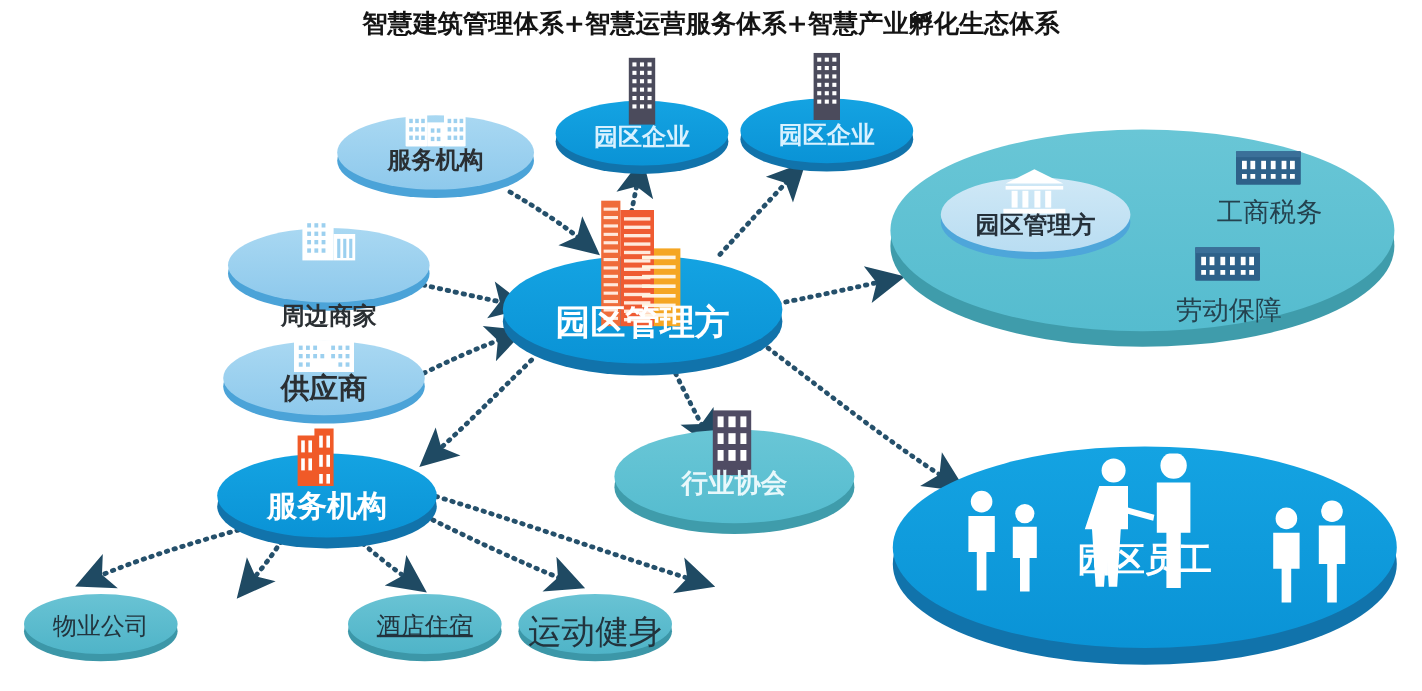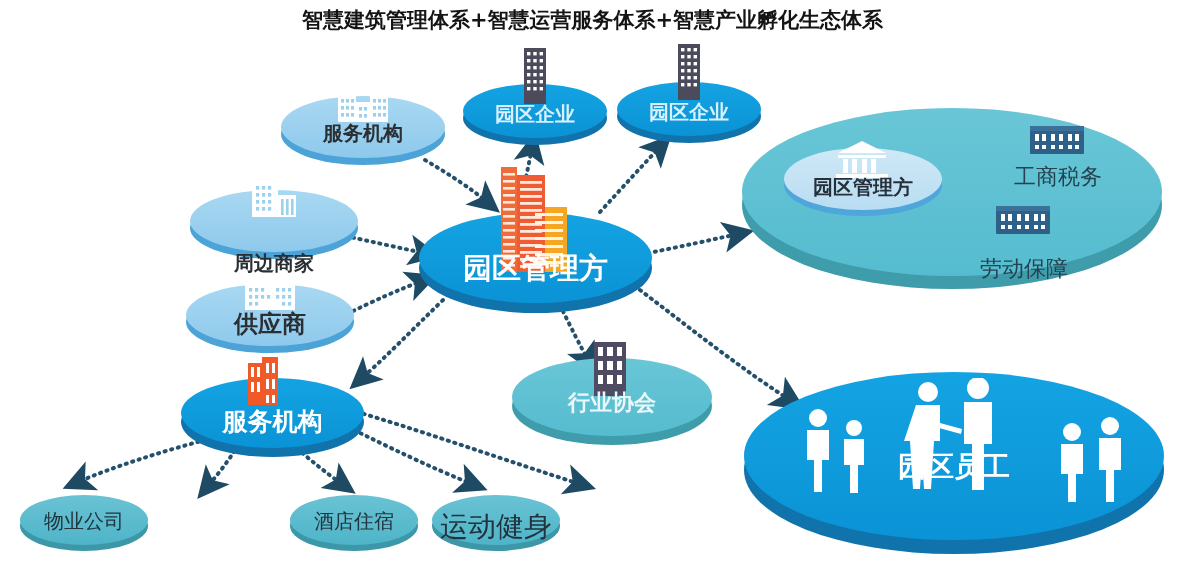--- a/index.html
+++ b/index.html
@@ -430,35 +430,35 @@
           <rect x="40" y="12" width="4" height="7"></rect>
             <rect x="47" y="12" width="4" height="7"></rect>
           <rect x="7" y="23" width="4" height="4"></rect>
             <rect x="14" y="23" width="4" height="4"></rect>
           <rect x="23" y="23" width="4" height="4"></rect>
             <rect x="31" y="23" width="4" height="4"></rect>
           <rect x="40" y="23" width="4" height="4"></rect>
             <rect x="47" y="23" width="4" height="4"></rect>
         </g>
       </svg>
-      <div style="text-align:center;font-size:22px;color:#24424f;margin-top:14px;white-space:nowrap;">劳动保障</div>
+      <div style="text-align:center;font-size:22px;color:#24424f;margin-top:4px;white-space:nowrap;">劳动保障</div>
     </div>
   </div>
 
   <div class="node" style="left:20px;top:495px;width:128px;height:50px;">
     <div class="disc pill-side" style="top:6px;"></div>
     <div class="disc pill-top"></div>
     <div class="label" style="top:13px;font-size:20px;color:#22333d;font-weight:normal;">物业公司</div>
   </div>
 
 
   <div class="node" style="left:290px;top:495px;width:128px;height:50px;">
     <div class="disc pill-side" style="top:6px;"></div>
     <div class="disc pill-top"></div>
-    <div class="label" style="top:13px;font-size:20px;color:#22333d;font-weight:normal;">酒店住宿</div>
+    <div class="label" style="top:13px;font-size:20px;color:#22333d;font-weight:normal;text-decoration:underline;">酒店住宿</div>
   </div>
 
   <div class="node" style="left:432px;top:495px;width:128px;height:50px;">
     <div class="disc pill-side" style="top:6px;"></div>
     <div class="disc pill-top"></div>
     <div class="label" style="top:13px;font-size:28px;color:#22333d;font-weight:normal;">运动健身</div>
   </div>
 
 
 </div>

